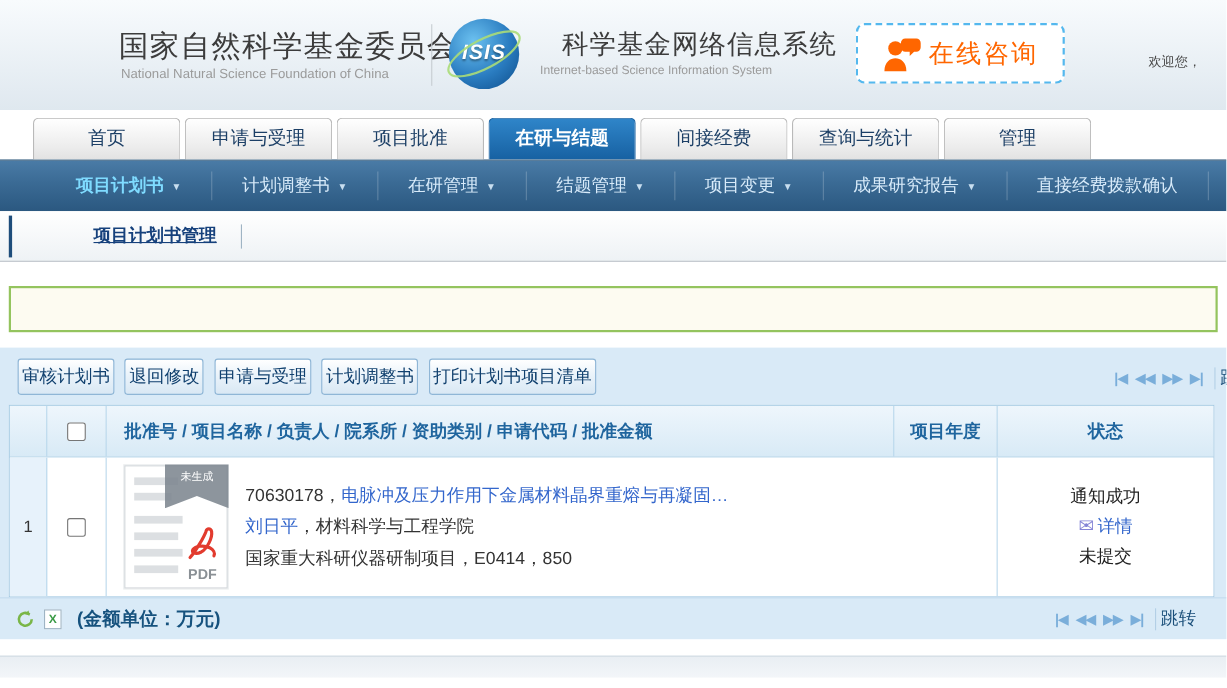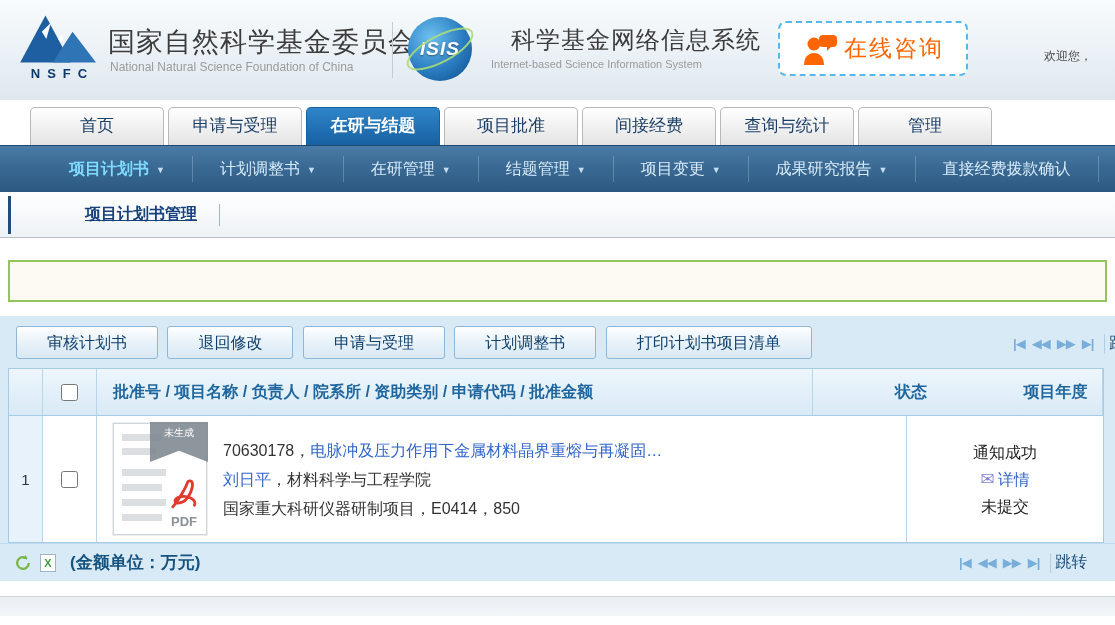--- a/index.html
+++ b/index.html
@@ -48,21 +48,21 @@
   .crumb-accent { position:absolute; left:8px; top:4px; width:3px; height:38px; background:#1e4d7b; }
   .crumb-link { font-size:16px; font-weight:bold; color:#16417c; text-decoration:underline; cursor:pointer; }
   .crumb-sep { width:1px; height:22px; background:#9fb4c4; margin-left:22px; }
 
   
   .notice { margin:22px 8px 0 8px; height:42px; border:2px solid #94c45e; background:#fdfbf1; }
 
   
   .panel { margin-top:14px; background:#d9eaf7; }
   .toolbar { position:relative; height:52px; padding:10px 0 0 16px; white-space:nowrap; }
-  .tbtn { display:inline-block; height:33px; line-height:31px; padding:0 30px; margin-right:5px;
+  .tbtn { display:inline-block; height:33px; line-height:31px; padding:0 3px; margin-right:5px;
     font-size:16px; color:#10406e; background:linear-gradient(#ffffff,#eaf3fa 45%,#d9e8f4);
     border:1px solid #8fb6d6; border-radius:3px; cursor:pointer; }
   .pager { white-space:nowrap; display:flex; align-items:center; }
   .pager-top { position:absolute; left:1006px; top:17px; }
   .pg { color:#7aaeda; font-size:13px; font-weight:bold; letter-spacing:-1px; margin-left:7px; cursor:pointer; }
   .pg-sep { width:1px; height:20px; background:#b3cfe6; margin:0 4px 0 11px; }
   .jump { font-size:16px; color:#1b4f7a; }
 
   .grid { margin:0 11px 0 8px; border:1px solid #a6cbe4; background:#fff; }
   .grow { display:flex; }
@@ -104,29 +104,20 @@
   .excel-x { color:#3a9a45; font-size:11px; font-weight:bold; }
   .unit-note { font-size:17px; font-weight:bold; color:#16527e; }
   .pager-bottom { position:absolute; left:952px; top:8px; }
 
   .bottomstrip { margin-top:15px; height:20px; background:linear-gradient(#e9eef3,#f3f6f9); border-top:1px solid #c9d4df; }
 </style>
 </head>
 <body>
 
 <div class="header">
-  <div class="logo-block">
-    <svg width="82" height="56" viewBox="0 0 90 62">
-      <path d="M30 4 L58 56 H2 Z" fill="#1d5fa0"></path>
-      <path d="M60 22 L86 56 H38 Z" fill="#2f74b5"></path>
-      <path d="M26 22 L36 12 L31 30 Z" fill="#ffffff"></path>
-      <path d="M44 30 l3 -5 l3 5 l-3 4 Z" fill="#ffffff"></path>
-    </svg>
-    <div class="nsfc-letters">NSFC</div>
-  </div>
   <div class="org-cn">国家自然科学基金委员会</div>
   <div class="org-en">National Natural Science Foundation of China</div>
   <div class="hdr-divider"></div>
   <div class="isis-logo">
     <span class="isis-text">ISIS</span>
   </div>
   <svg class="isis-ring" viewBox="0 0 76 70">
     <ellipse cx="38" cy="35" rx="36" ry="13" fill="none" stroke="rgba(170,220,120,.9)" stroke-width="2" transform="rotate(-28 38 35)"></ellipse>
   </svg>
   <div class="sys-cn">科学基金网络信息系统</div>
@@ -139,22 +130,22 @@
       <path d="M21 2 h10 a4 4 0 0 1 4 4 v4 a4 4 0 0 1 -4 4 h-2 l-4 4 v-4 h-4 a4 4 0 0 1 -4 -4 V6 a4 4 0 0 1 4 -4 z" fill="#ff6600"></path>
     </svg>
     <span class="consult-label">在线咨询</span>
   </div>
   <div class="welcome">欢迎您，</div>
 </div>
 
 <div class="tabbar">
   <div class="tab">首页</div>
   <div class="tab">申请与受理</div>
+  <div class="tab">项目批准</div>
   <div class="tab active">在研与结题</div>
-  <div class="tab">项目批准</div>
   <div class="tab">间接经费</div>
   <div class="tab">查询与统计</div>
   <div class="tab">管理</div>
 </div>
 
 <div class="menubar">
   <div class="menu-item active">
     <span class="menu-label">项目计划书</span>
     <span class="menu-arrow">▼</span>
   </div>
@@ -209,22 +200,22 @@
     </span>
   </div>
 
   <div class="grid">
     <div class="grow grid-header">
       <div class="gcell c-num"></div>
       <div class="gcell c-check">
         <input type="checkbox" class="gcheckbox" style="">
       </div>
       <div class="gcell c-main">批准号 / 项目名称 / 负责人 / 院系所 / 资助类别 / 申请代码 / 批准金额</div>
+      <div class="gcell c-year">项目年度</div>
       <div class="gcell c-status">状态</div>
-      <div class="gcell c-year">项目年度</div>
     </div>
 
     <div class="grow grid-datarow">
       <div class="gcell c-num">1</div>
       <div class="gcell c-check">
         <input type="checkbox" class="gcheckbox" style="">
       </div>
       <div class="gcell c-main">
         <div class="rowflex">
           <div class="thumb">

